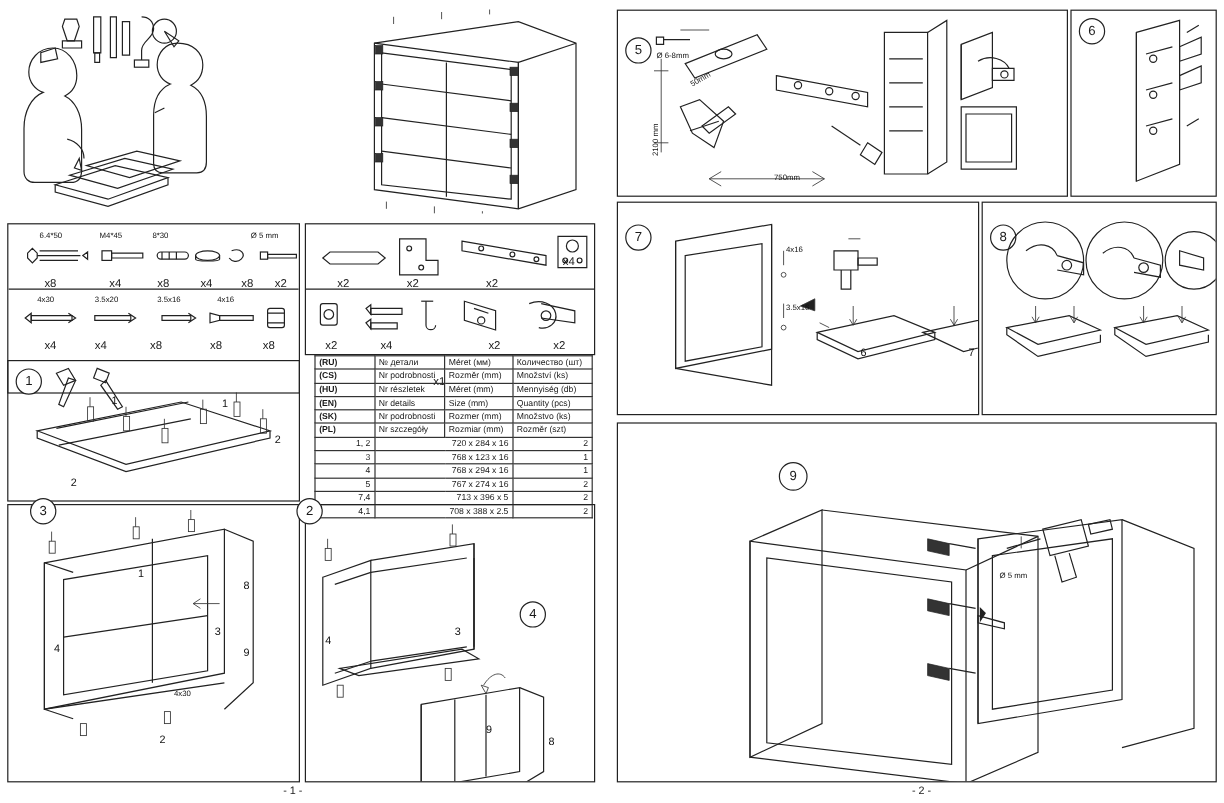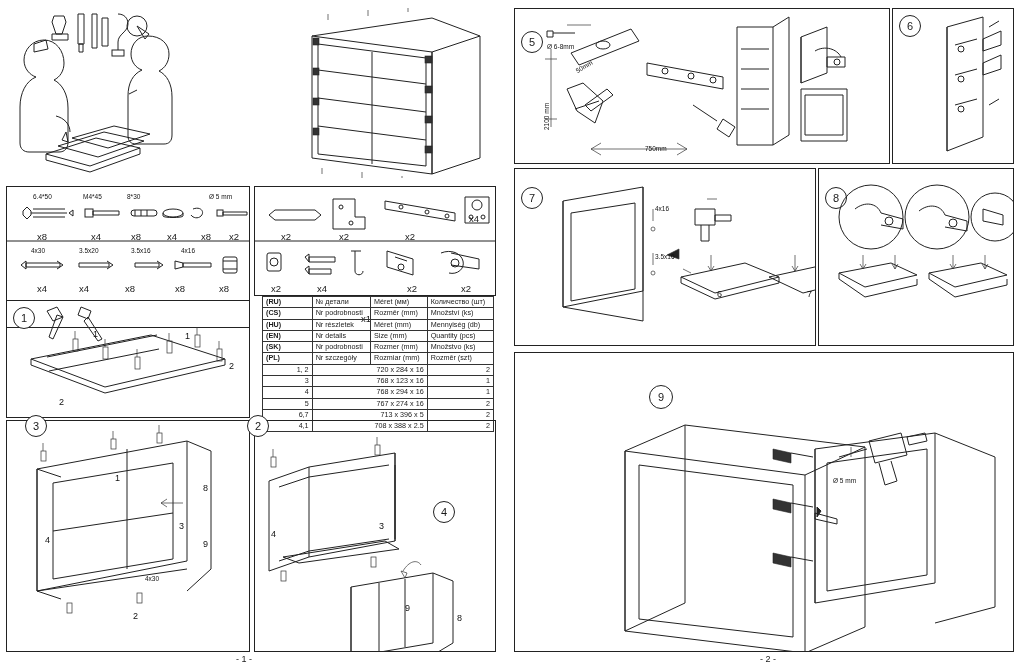--- a/index.html
+++ b/index.html
@@ -261,21 +261,21 @@
       <td class="c">4</td>
       <td class="c" colspan="2">768 x 294 x 16</td>
       <td class="c">1</td>
     </tr>
     <tr>
       <td class="c">5</td>
       <td class="c" colspan="2">767 x 274 x 16</td>
       <td class="c">2</td>
     </tr>
     <tr>
-      <td class="c">6,7</td>
+      <td class="c">7,4</td>
       <td class="c" colspan="2">713 x 396 x 5</td>
       <td class="c">2</td>
     </tr>
     <tr>
       <td class="c">4,1</td>
       <td class="c" colspan="2">708 x 388 x 2.5</td>
       <td class="c">2</td>
     </tr>
   </tbody>
     </table>

